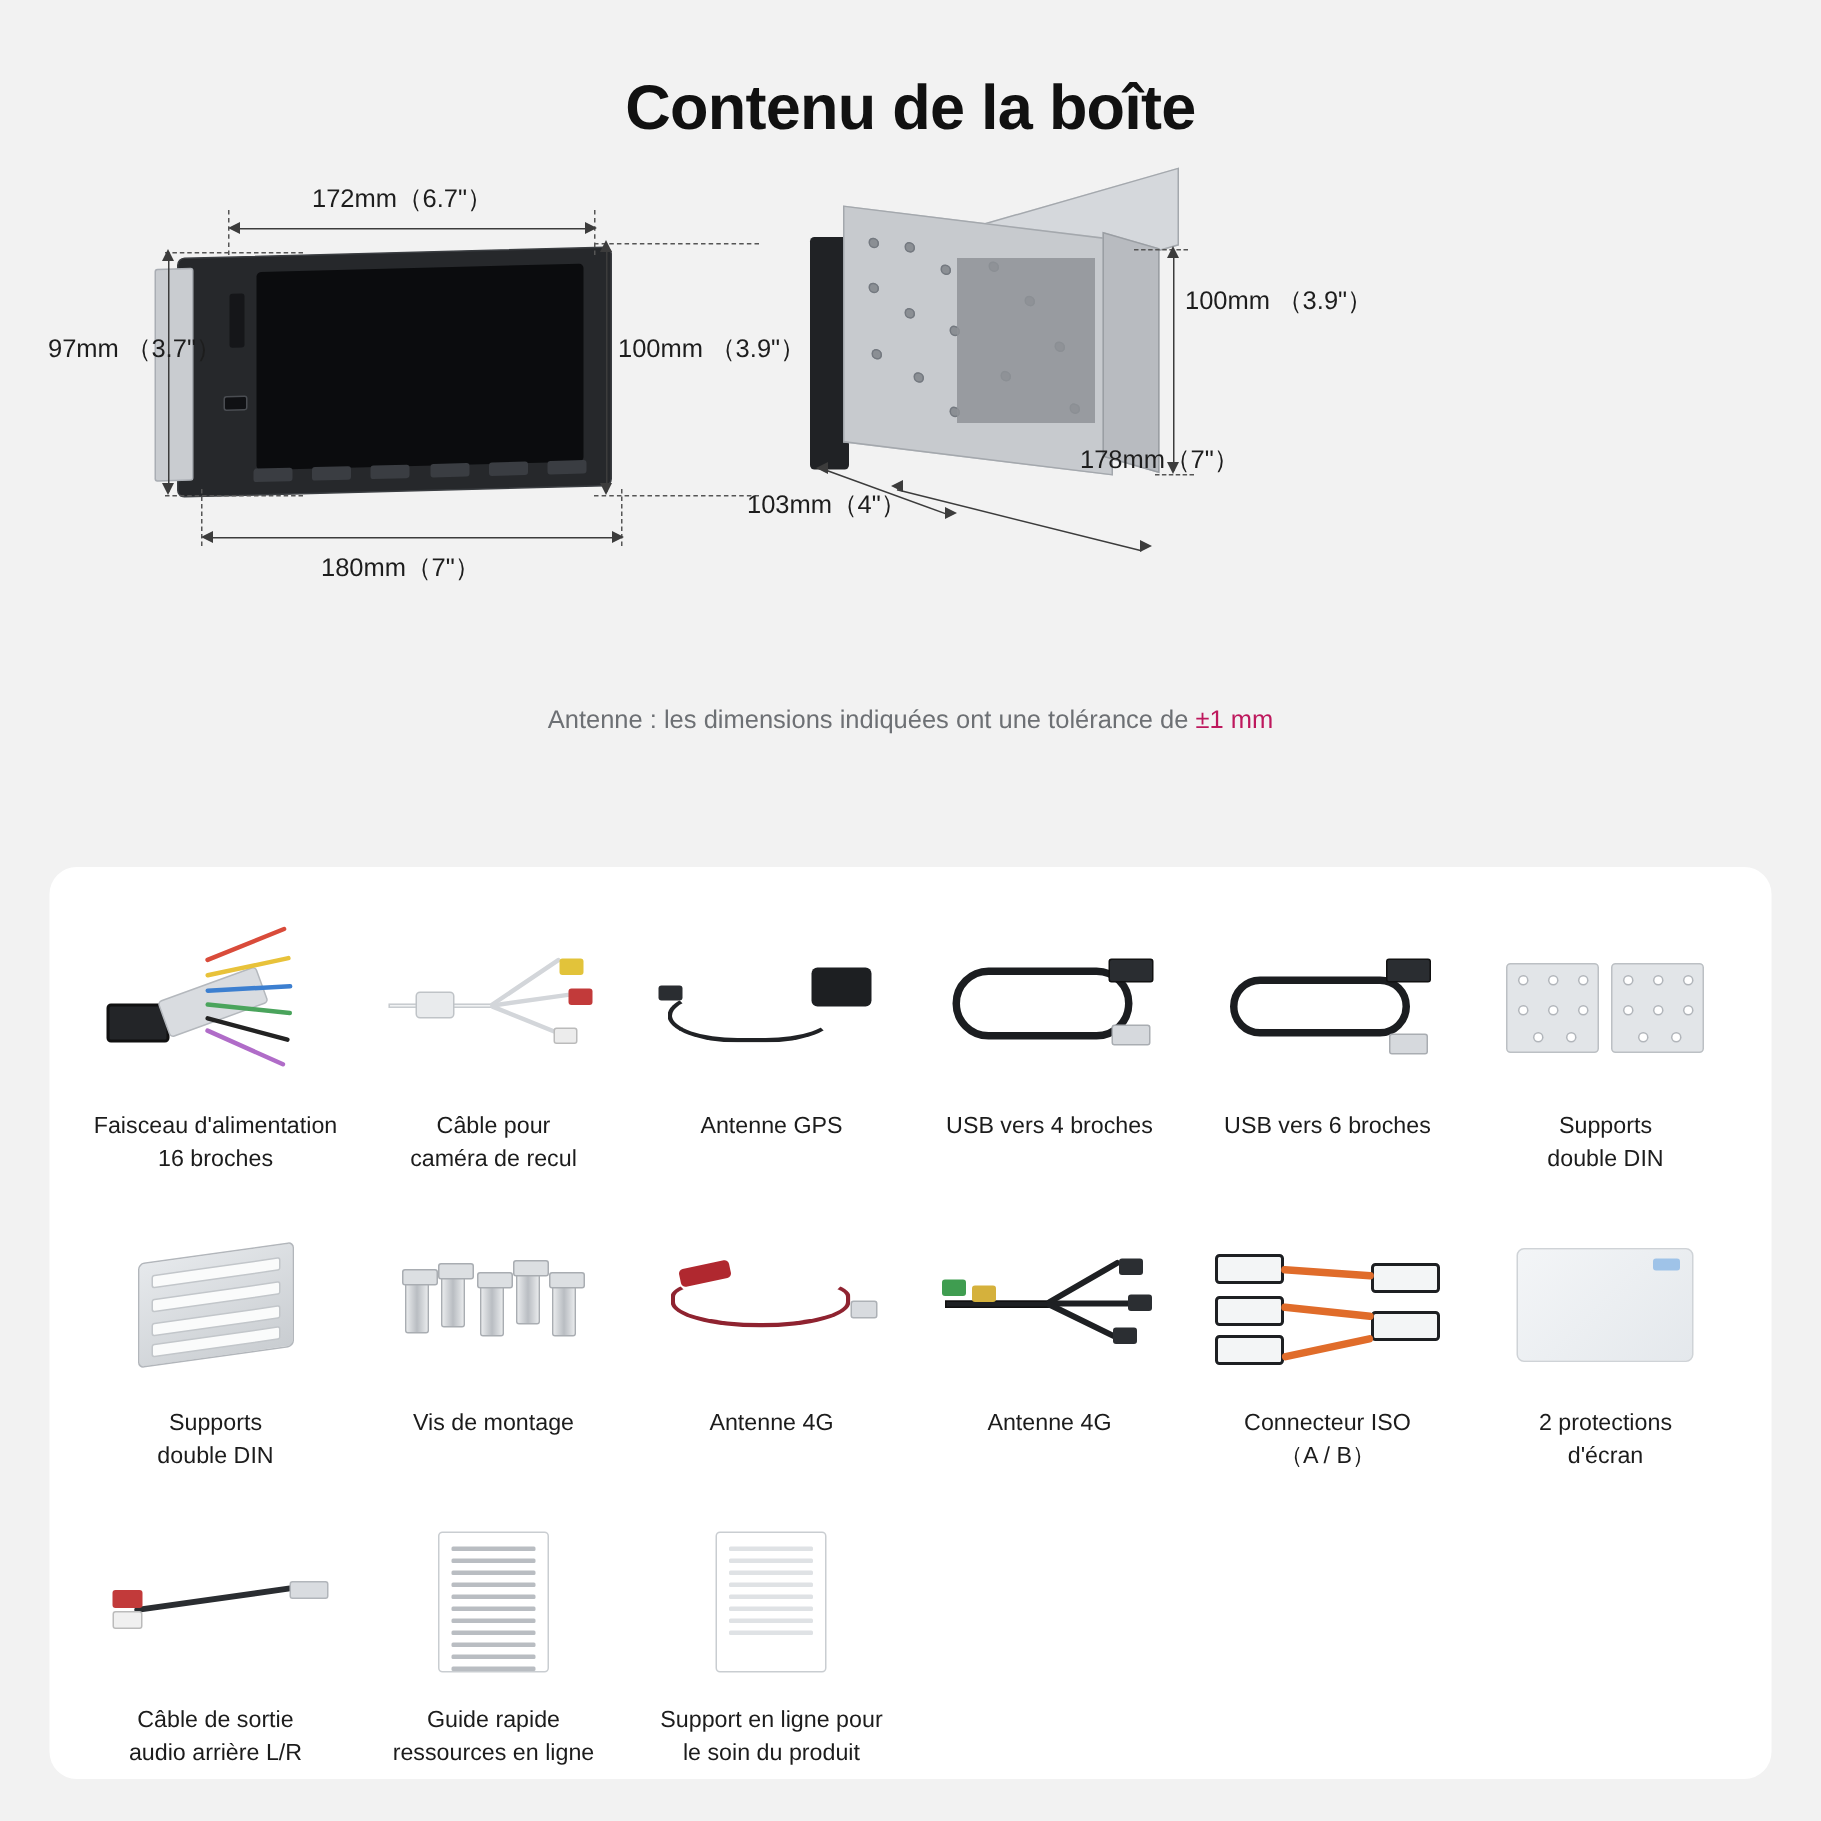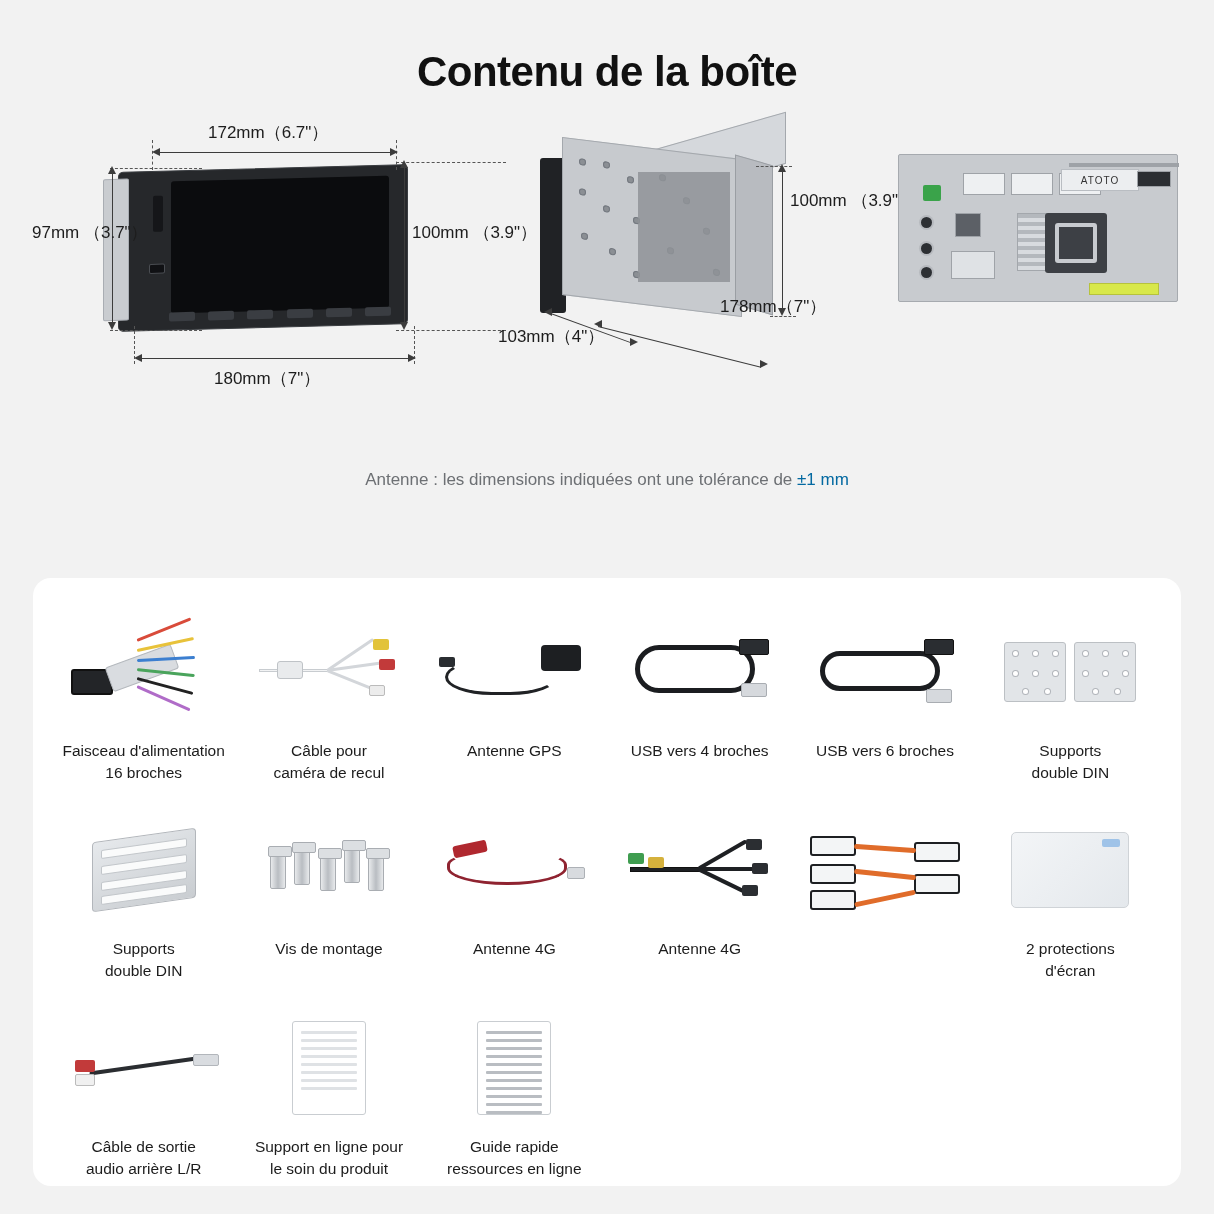--- a/index.html
+++ b/index.html
@@ -188,21 +188,21 @@
     text-align: center;
   }
 
   
   .note {
     text-align: center;
     font-size: 17px;
     color: #6d7074;
     margin-top: 10px;
   }
-  .note .tol { color: #0369a1; }
+  .note .tol { color: #be185d; }
 
   
   .card {
     position: absolute;
     left: 33px; top: 578px;
     width: 1148px; height: 608px;
     background: #fff;
     border-radius: 18px;
   }
   .grid {
@@ -473,39 +473,20 @@
       <div class="arrow ar-left" style="left:74px; top:190px;"></div>
       <div class="arrow ar-right" style="left:240px; top:230px;"></div>
       <div class="dim-label" style="left:200px; top:166px;">178mm（7"）</div>
 
       <div class="dim-line dim-h" style="left:28px; top:182px; width:88px; transform:rotate(20deg); transform-origin:left center;"></div>
       <div class="arrow ar-left" style="left:24px; top:178px;"></div>
       <div class="arrow ar-right" style="left:110px; top:208px;"></div>
       <div class="dim-label" style="left:-22px; top:196px;">103mm（4"）</div>
     </div>
 
-    <div class="dim-block unit3">
-      <div class="back-panel">
-        <div class="bp-strip"></div>
-        <div class="bp-green"></div>
-        <div class="bp-conn" style="left:64px; top:18px;"></div>
-        <div class="bp-conn" style="left:112px; top:18px;"></div>
-        <div class="bp-conn" style="left:160px; top:18px;"></div>
-        <div class="bp-label">ATOTO</div>
-        <div class="bp-conn" style="right:6px; top:16px; width:34px; height:16px; background:#2b2e32;"></div>
-        <div class="bp-vent"></div>
-        <div class="bp-fan"></div>
-        <div class="bp-rca" style="left:22px; top:62px;"></div>
-        <div class="bp-rca" style="left:22px; top:88px;"></div>
-        <div class="bp-rca" style="left:22px; top:112px;"></div>
-        <div class="bp-conn" style="left:56px; top:58px; width:26px; height:24px; background:#5c6066;"></div>
-        <div class="bp-conn" style="left:52px; top:96px; width:44px; height:28px; background:#dfe2e5;"></div>
-        <div class="bp-yellow"></div>
-      </div>
-    </div>
 
   </div>
 
   <div class="note">
     <span>Antenne : les dimensions indiquées ont une tolérance de </span><span class="tol">±1 mm</span>
   </div>
 
   <div class="card">
     <div class="grid">
 
@@ -667,20 +648,22 @@
             <div class="blk" style="left:0; top:6px;"></div>
             <div class="blk" style="left:0; top:34px;"></div>
             <div class="blk" style="left:0; top:60px;"></div>
             <div class="blk" style="right:0; top:12px;"></div>
             <div class="blk" style="right:0; top:44px;"></div>
             <div class="bridge" style="left:44px; top:16px; width:62px; transform:rotate(4deg);"></div>
             <div class="bridge" style="left:44px; top:42px; width:62px; transform:rotate(6deg);"></div>
             <div class="bridge" style="left:44px; top:66px; width:62px; transform:rotate(-12deg);"></div>
           </div>
         </div>
+        <div class="cap">Connecteur ISO
+（A / B）</div>
       </div>
 
       <div class="item">
         <div class="art">
           <div class="protect"></div>
         </div>
         <div class="cap">2 protections
 d'écran</div>
       </div>
 
@@ -693,50 +676,50 @@
             <div class="rc" style="background:#f0f0f0; border:1px solid #bbb; left:6px; top:36px;"></div>
             <div class="rc" style="background:#d9dce0; border:1px solid #b2b6bb; right:0; top:16px; width:26px;"></div>
           </div>
         </div>
         <div class="cap">Câble de sortie
 audio arrière L/R</div>
       </div>
 
       <div class="item">
         <div class="art">
+          <div class="paper">
+            <i></i>
+              <i></i>
+              <i></i>
+              <i></i>
+              <i></i>
+              <i></i>
+              <i></i>
+              <i></i>
+              <i></i>
+              <i></i>
+              <i></i>
+          </div>
+        </div>
+        <div class="cap">Guide rapide
+ressources en ligne</div>
+      </div>
+
+      <div class="item">
+        <div class="art">
           <div class="paper light">
             <i></i>
               <i></i>
               <i></i>
               <i></i>
               <i></i>
               <i></i>
               <i></i>
               <i></i>
           </div>
         </div>
         <div class="cap">Support en ligne pour
 le soin du produit</div>
-      </div>
-
-      <div class="item">
-        <div class="art">
-          <div class="paper">
-            <i></i>
-              <i></i>
-              <i></i>
-              <i></i>
-              <i></i>
-              <i></i>
-              <i></i>
-              <i></i>
-              <i></i>
-              <i></i>
-              <i></i>
-          </div>
-        </div>
-        <div class="cap">Guide rapide
-ressources en ligne</div>
       </div>
 
     </div>
   </div>
 </div>
 
 </body></html>

